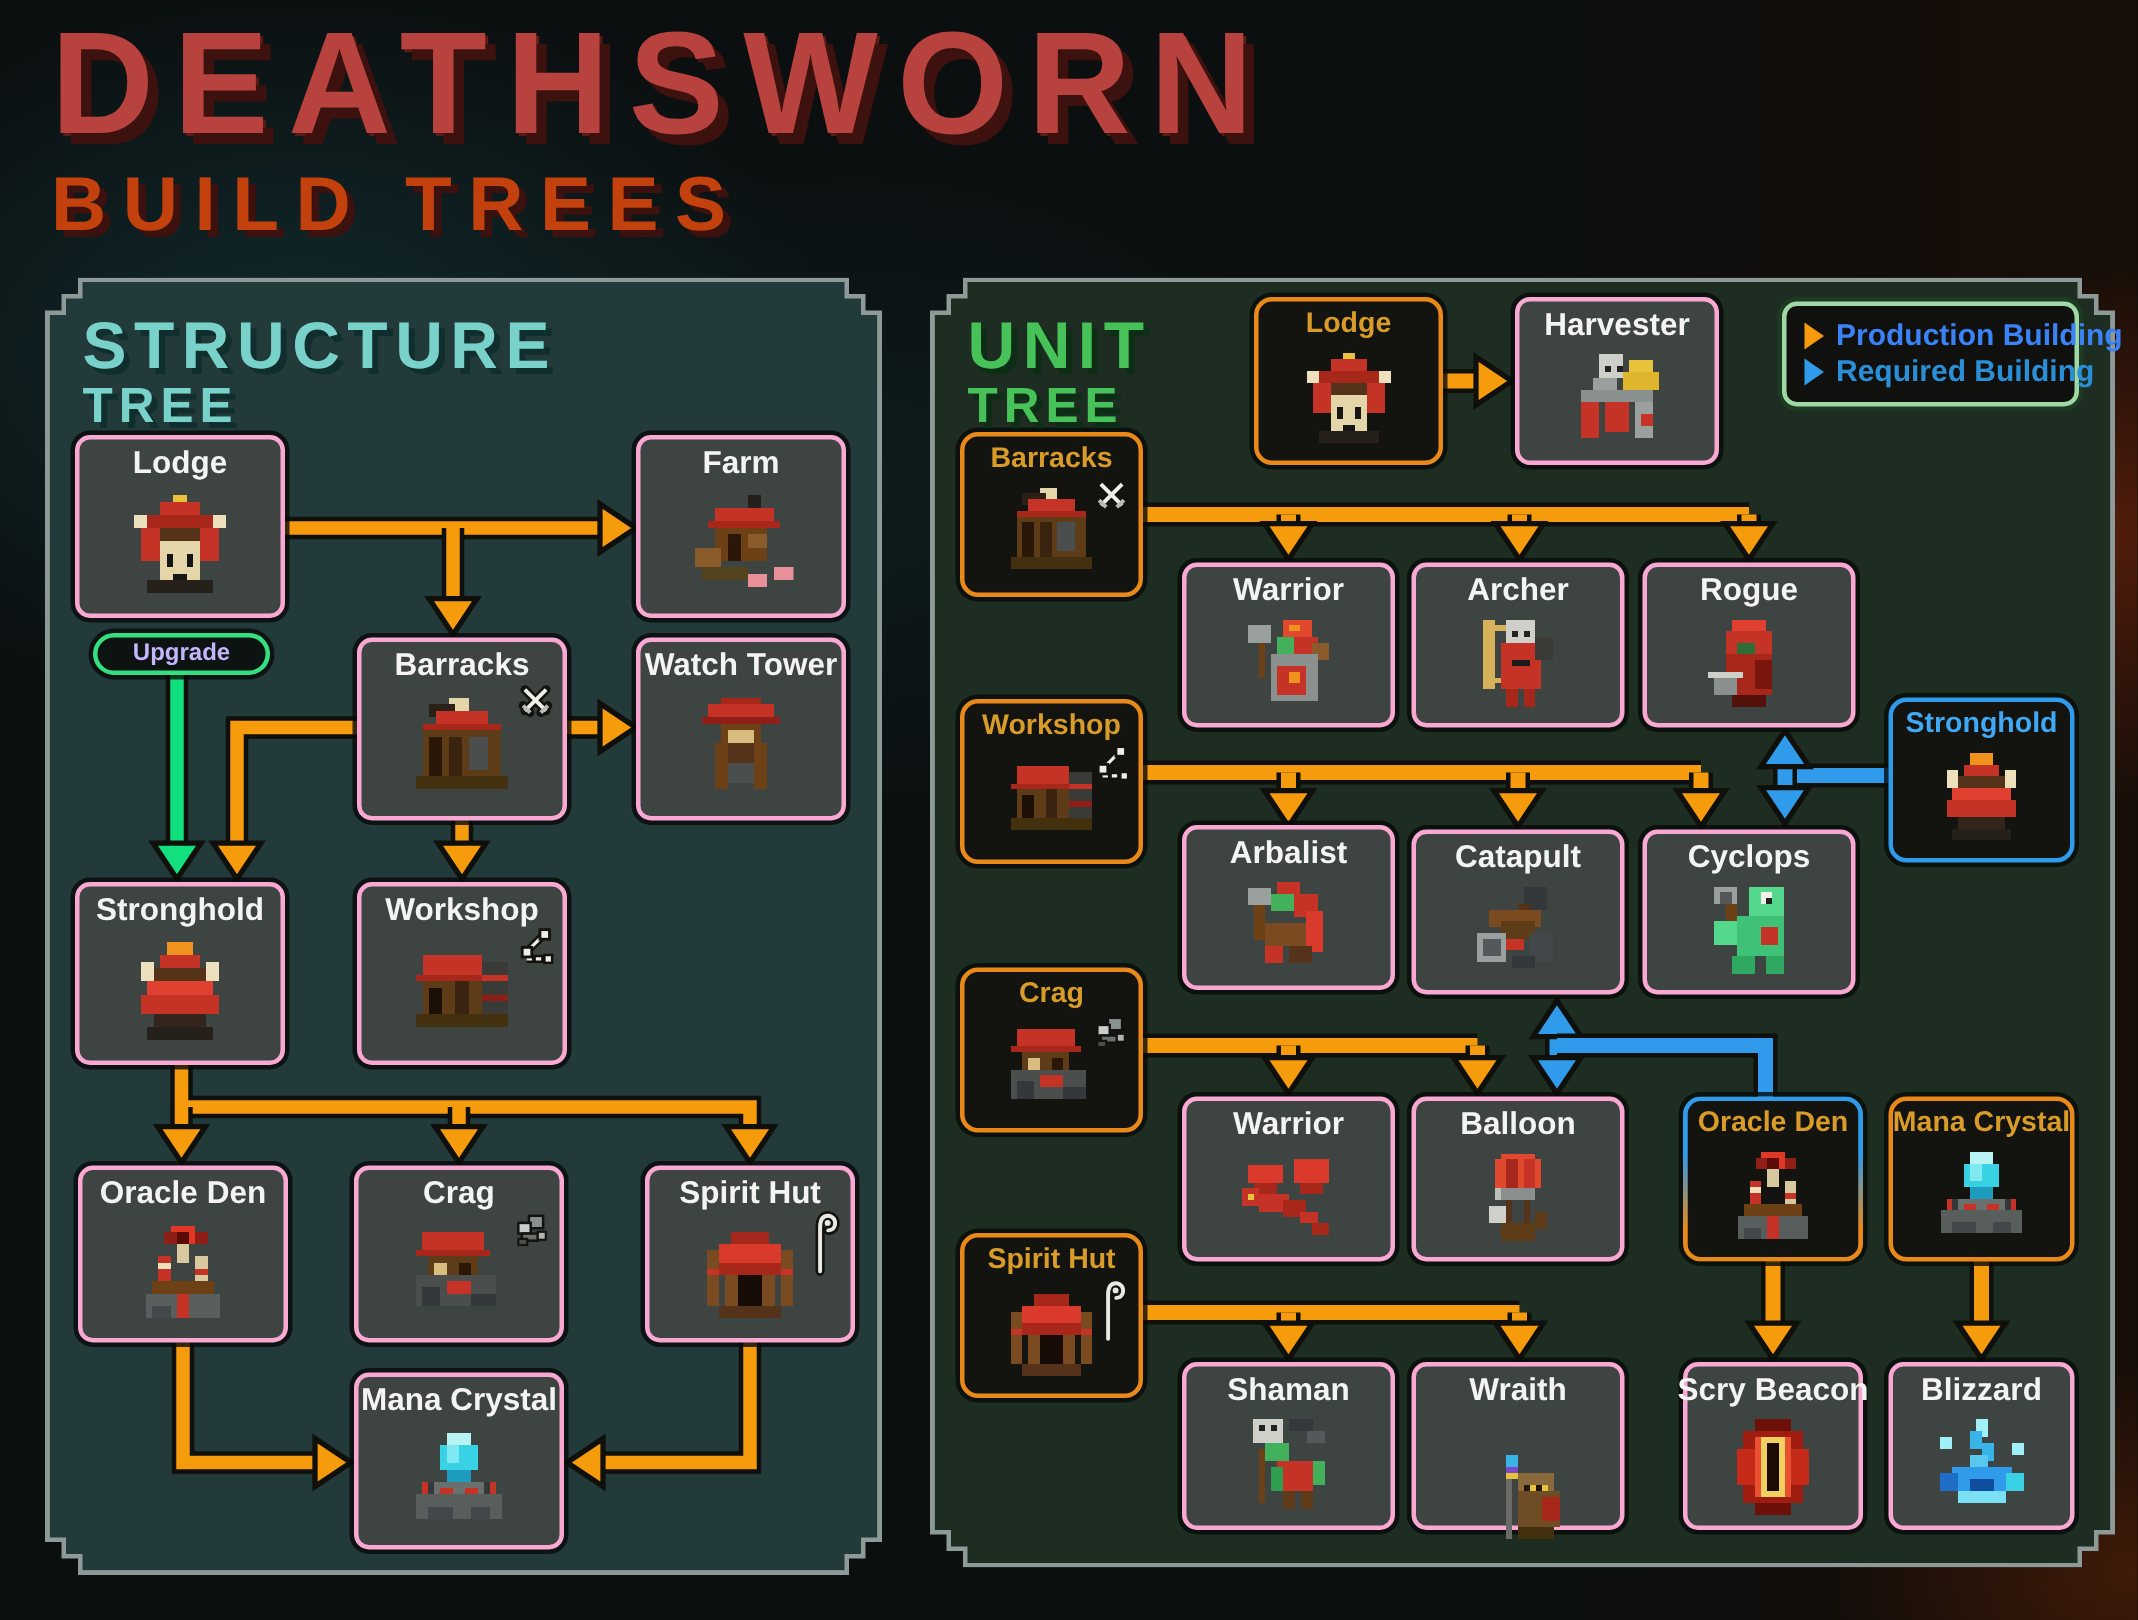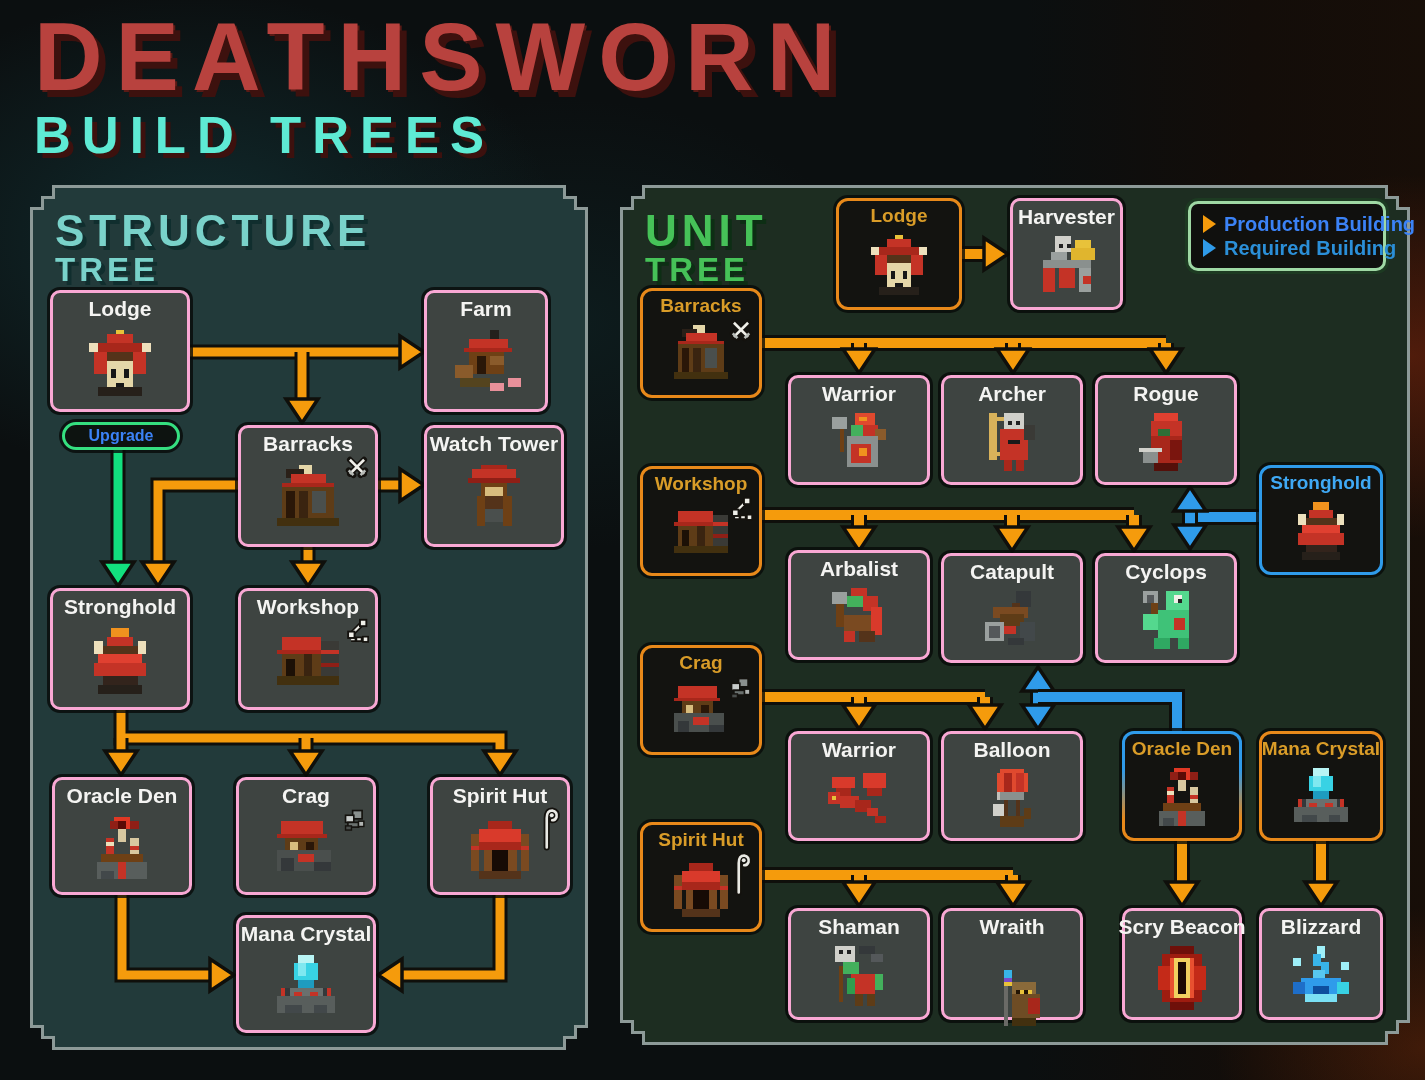--- a/index.html
+++ b/index.html
@@ -15,21 +15,21 @@
       #0a0d0e;
   }
   
   .title-wrap{position:absolute;left:34px;top:6px;}
   .title-line1{
     font-size:95px;font-weight:bold;letter-spacing:13px;color:#b8423e;
     text-shadow:7px 7px 0 #3d110e, 2px 2px 0 #5a1a15;
     transform:scaleY(1.02);line-height:100px;
   }
   .title-line2{
-    font-size:51px;font-weight:bold;letter-spacing:11px;color:#5eead4;
+    font-size:51px;font-weight:bold;letter-spacing:11px;color:#c2410c;
     text-shadow:5px 5px 0 #3d110e;line-height:56px;margin-top:2px;
   }
   
   .panel{position:absolute;}
   .panel-border,.panel-bg{
     position:absolute;
     clip-path:polygon(
       0 22px,11px 22px,11px 11px,22px 11px,22px 0,
       calc(100% - 22px) 0,calc(100% - 22px) 11px,calc(100% - 11px) 11px,calc(100% - 11px) 22px,100% 22px,
       100% calc(100% - 22px),calc(100% - 11px) calc(100% - 22px),calc(100% - 11px) calc(100% - 11px),calc(100% - 22px) calc(100% - 11px),calc(100% - 22px) 100%,
@@ -59,21 +59,21 @@
                linear-gradient(180deg,#2f9bea 35%,#e8891a 80%) border-box;}
   .node-label{font-weight:bold;color:#f4f4f2;font-size:21px;margin-top:4px;white-space:nowrap;}
   .node--production .node-label,.node--dual .node-label{color:#d99c28;font-size:19px;}
   .node--required .node-label{color:#3fa9f5;font-size:19px;}
   .node-icon{flex:1;display:flex;align-items:center;justify-content:center;width:100%;}
   .node-icon svg{display:block;}
   .node-badge{position:absolute;right:5px;top:27px;z-index:6;}
   .pill{position:absolute;z-index:4;box-sizing:border-box;border-radius:14px;
     background:#0d1310;border:3px solid #35df80;box-shadow:0 0 0 3px rgba(8,10,9,.8);
     display:flex;align-items:center;justify-content:center;
-    color:#3b82f6;font-weight:bold;font-size:16px;}
+    color:#c4b5fd;font-weight:bold;font-size:16px;}
   
   .legend{position:absolute;z-index:5;box-sizing:border-box;border-radius:10px;
     background:#10100e;border:3px solid #9fd8a4;box-shadow:0 0 0 3px #1d3a22;
     padding:8px 12px;display:flex;flex-direction:column;justify-content:space-around;}
   .legend-row{display:flex;align-items:center;gap:8px;height:30px;}
   .legend-tri{width:0;height:0;border-top:9px solid transparent;border-bottom:9px solid transparent;}
   .legend-label{font-weight:bold;font-size:20px;white-space:nowrap;}
 </style>
 </head>
 <body>
@@ -139,21 +139,21 @@
             <rect x="11" y="5" width="3" height="5" fill="#c43326"></rect>
             <rect x="5" y="5" width="6" height="2" fill="#54331a"></rect>
             <rect x="5" y="7" width="6" height="6" fill="#e4d6a8"></rect>
             <rect x="6" y="9" width="1" height="2" fill="#161616"></rect>
             <rect x="9" y="9" width="1" height="2" fill="#161616"></rect>
             <rect x="7" y="12" width="2" height="2" fill="#161616"></rect>
             <rect x="3" y="13" width="10" height="2" fill="#26201a"></rect>
           </svg>
         </div>
       </div>
-      <div class="node node--plain" style="left: 394px; top: 105px; width: 124px; height: 122px;">
+      <div class="node node--plain" style="left: 394px; top: 105px; width: 140px; height: 122px;">
         <div class="node-label">Farm</div>
         <div class="node-icon">
           <svg viewBox="0 0 16 16" width="70" height="70" shape-rendering="crispEdges" style="image-rendering:pixelated">
             <rect x="9" y="0" width="2" height="3" fill="#23201c"></rect>
             <rect x="4" y="2" width="9" height="2" fill="#c43326"></rect>
             <rect x="3" y="4" width="11" height="1" fill="#a8271b"></rect>
             <rect x="4" y="5" width="8" height="5" fill="#6e4015"></rect>
             <rect x="6" y="6" width="2" height="4" fill="#2a1708"></rect>
             <rect x="9" y="6" width="3" height="2" fill="#8a5b2b"></rect>
             <rect x="1" y="8" width="4" height="3" fill="#8a5b2b"></rect>
@@ -413,21 +413,21 @@
             <rect x="11" y="5" width="3" height="5" fill="#c43326"></rect>
             <rect x="5" y="5" width="6" height="2" fill="#54331a"></rect>
             <rect x="5" y="7" width="6" height="6" fill="#e4d6a8"></rect>
             <rect x="6" y="9" width="1" height="2" fill="#161616"></rect>
             <rect x="9" y="9" width="1" height="2" fill="#161616"></rect>
             <rect x="7" y="12" width="2" height="2" fill="#161616"></rect>
             <rect x="3" y="13" width="10" height="2" fill="#26201a"></rect>
           </svg>
         </div>
       </div>
-      <div class="node node--plain" style="left: 390px; top: 13px; width: 113px; height: 112px; text-align: right;">
+      <div class="node node--plain" style="left: 390px; top: 13px; width: 136px; height: 112px; text-align: right;">
         <div class="node-label">Harvester</div>
         <div class="node-icon">
           <svg viewBox="0 0 16 16" width="64" height="64" shape-rendering="crispEdges" style="image-rendering:pixelated">
             <rect x="5" y="0" width="4" height="4" fill="#d0d0ca"></rect>
             <rect x="6" y="2" width="1" height="1" fill="#222222"></rect>
             <rect x="8" y="2" width="1" height="1" fill="#222222"></rect>
             <rect x="10" y="1" width="4" height="2" fill="#e8c23a"></rect>
             <rect x="9" y="3" width="6" height="3" fill="#e0b52e"></rect>
             <rect x="4" y="4" width="4" height="2" fill="#9aa09e"></rect>
             <rect x="2" y="6" width="12" height="2" fill="#8a908e"></rect>

